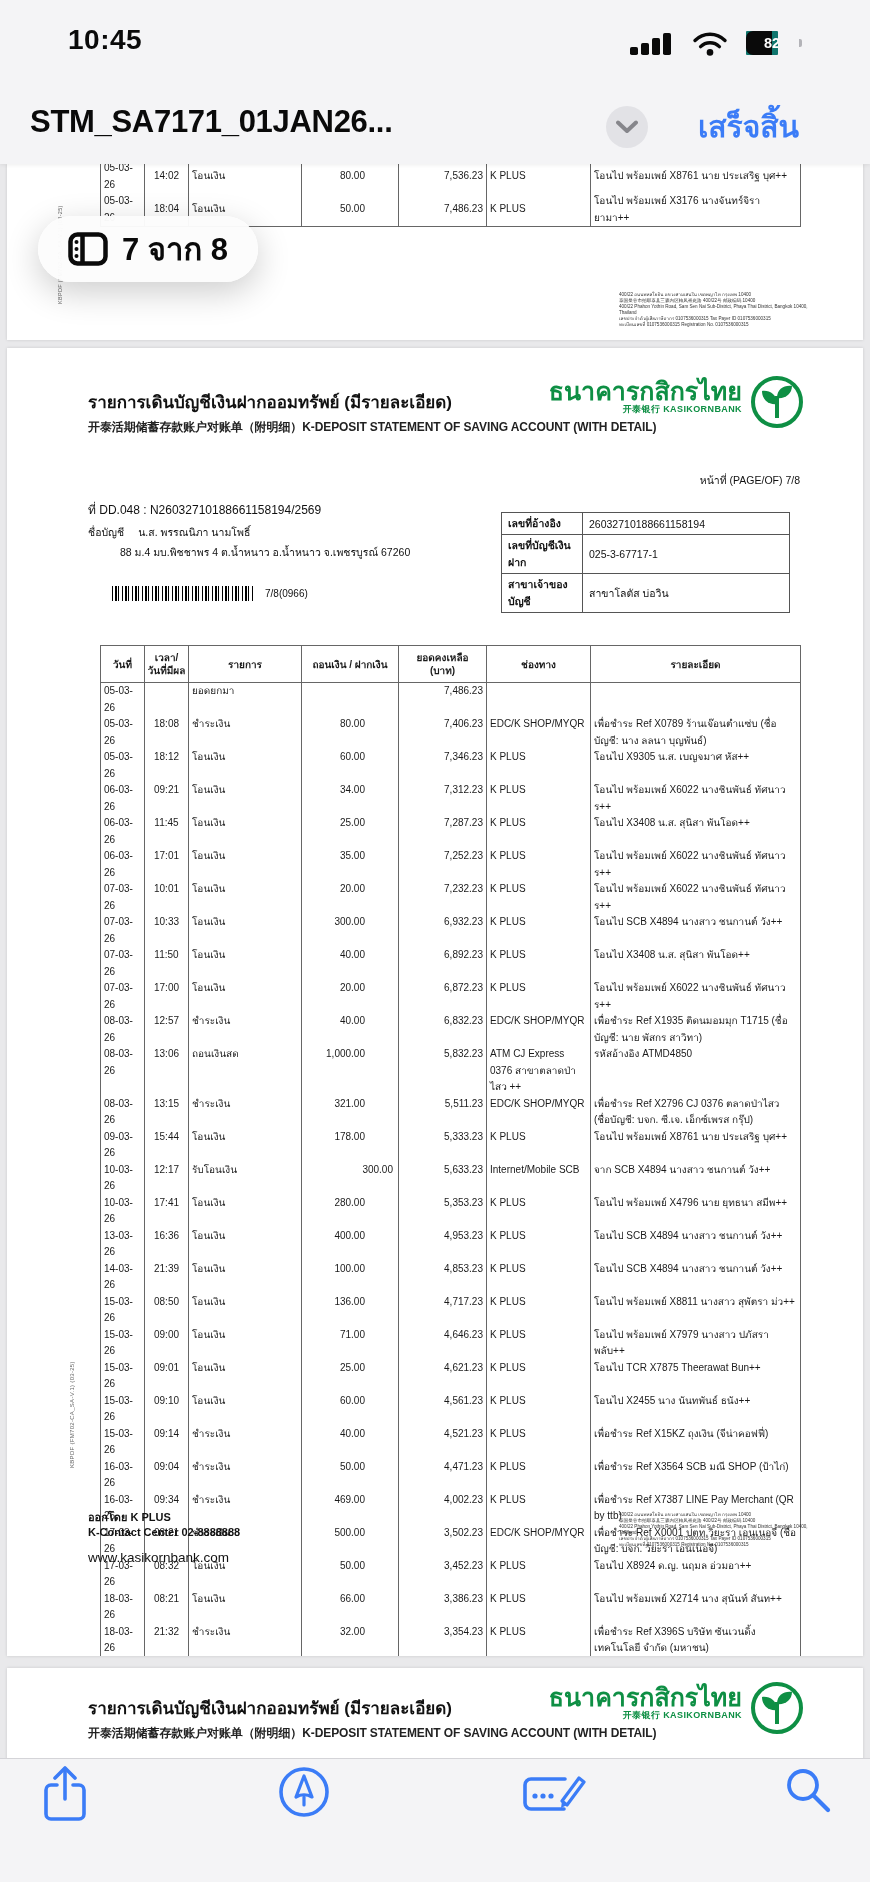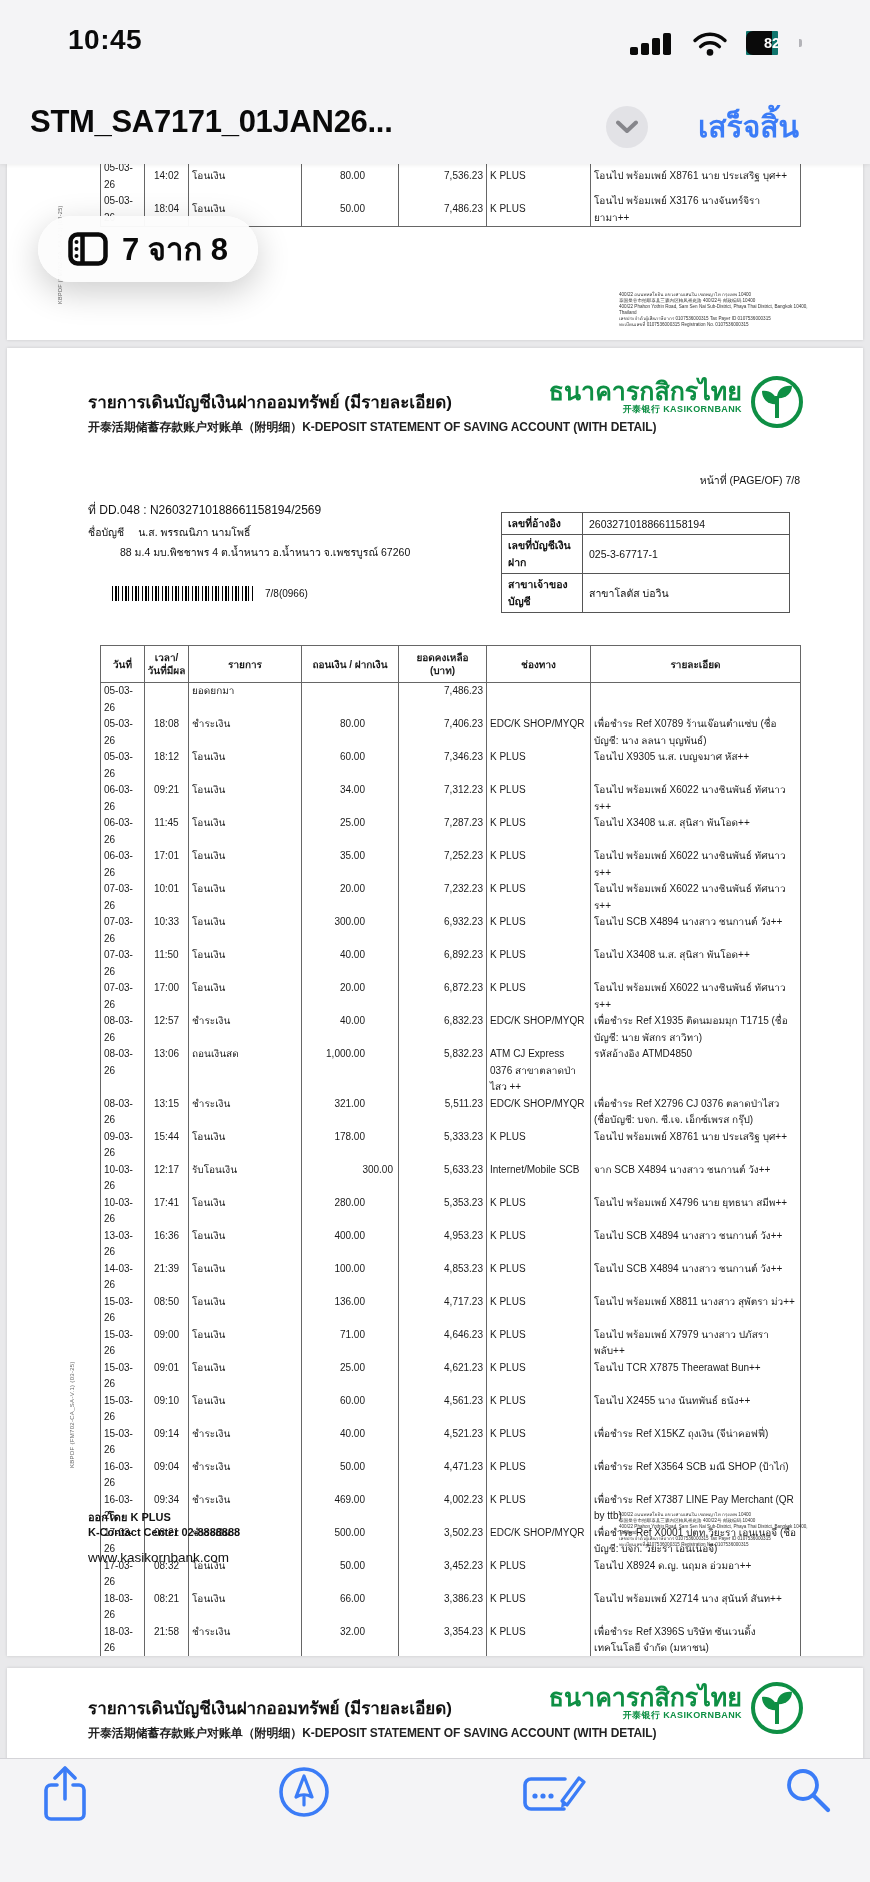--- a/index.html
+++ b/index.html
@@ -565,21 +565,21 @@
             <td>โอนเงิน</td>
             <td>
               <span class="wd">66.00</span>
             </td>
             <td class="c-bal">3,386.23</td>
             <td>K PLUS</td>
             <td>โอนไป พร้อมเพย์ X2714 นาง สุนันท์ สันท++</td>
           </tr>
           <tr>
             <td>18-03-26</td>
-            <td class="c-time">21:58</td>
+            <td class="c-time">21:32</td>
             <td>ชำระเงิน</td>
             <td>
               <span class="wd">32.00</span>
             </td>
             <td class="c-bal">3,354.23</td>
             <td>K PLUS</td>
             <td>เพื่อชำระ Ref X396S บริษัท ซันเวนดิ้ง เทคโนโลยี จำกัด (มหาชน)</td>
           </tr>
         </tbody>
     </table>

